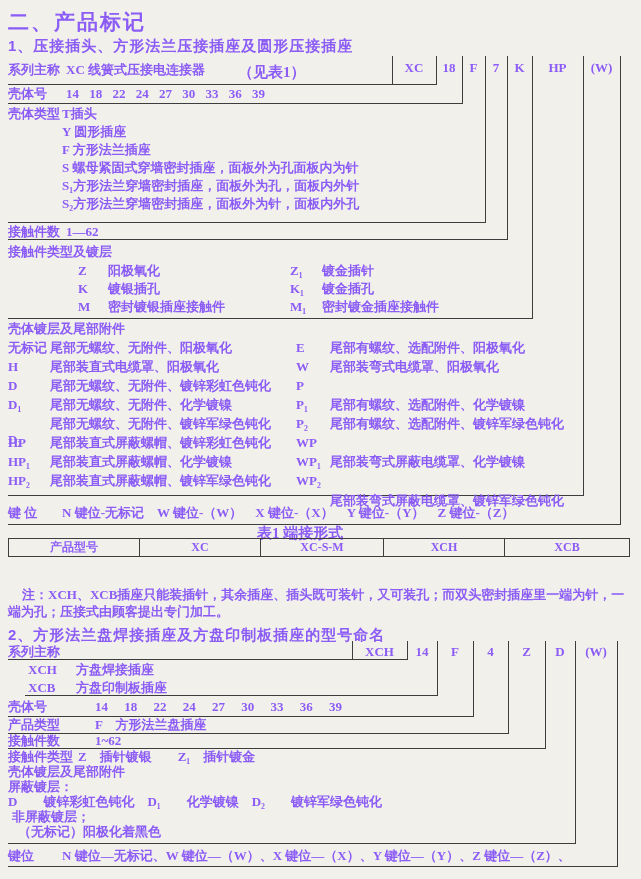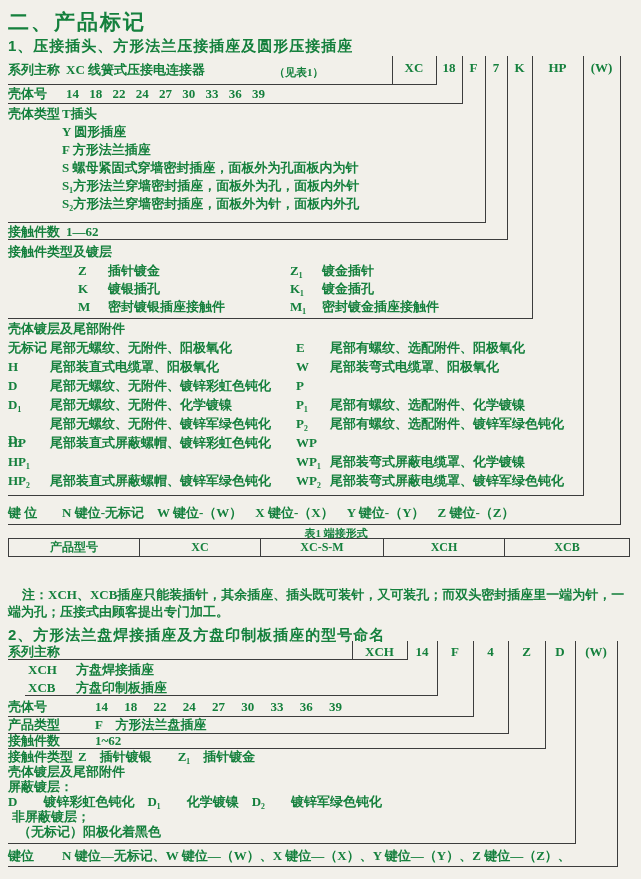--- a/index.html
+++ b/index.html
@@ -1,19 +1,19 @@
 <!DOCTYPE html>
 <html><head>
 <meta charset="utf-8">
 <style>
   html,body{margin:0;padding:0;background:#d8d6d2;}
   .page{position:relative;width:641px;height:879px;background:#f2f0ea;overflow:hidden;
-        font-family:"Liberation Serif","DejaVu Serif",serif;color:#15803d;}
+        font-family:"Liberation Serif","DejaVu Serif",serif;color:#8b5cf6;}
   .t{position:absolute;font-size:13px;line-height:14px;white-space:nowrap;font-weight:bold;}
-  .sm{font-size:11px;margin-left:36px;}
+  .sm{font-size:15px;}
   .code{text-align:center;}
   .h0{position:absolute;font-family:"Liberation Sans","DejaVu Sans",sans-serif;
       font-weight:bold;font-size:21px;white-space:nowrap;letter-spacing:2px;}
   .h1{position:absolute;font-family:"Liberation Sans","DejaVu Sans",sans-serif;
       font-weight:bold;font-size:15px;white-space:nowrap;letter-spacing:1px;}
   .br{position:absolute;border-right:1px solid #3d3d3d;border-bottom:1px solid #3d3d3d;}
   .vl{position:absolute;width:0;border-left:1px solid #3d3d3d;}
   .ws6{word-spacing:7px;}
   .ws11{word-spacing:13px;}
   .tbl{position:absolute;left:8px;top:538px;border-collapse:collapse;
@@ -60,21 +60,21 @@
   <div class="t" style="left:62px;top:143px">F 方形法兰插座</div>
   <div class="t" style="left:62px;top:161px">S 螺母紧固式穿墙密封插座，面板外为孔面板内为针</div>
   <div class="t" style="left:62px;top:179px">S₁方形法兰穿墙密封插座，面板外为孔，面板内外针</div>
   <div class="t" style="left:62px;top:197px">S₂方形法兰穿墙密封插座，面板外为针，面板内外孔</div>
 
   <div class="t" style="left:8px;top:225px">接触件数</div>
   <div class="t" style="left:66px;top:225px">1—62</div>
 
   <div class="t" style="left:8px;top:245px">接触件类型及镀层</div>
   <div class="t" style="left:78px;top:264px">Z</div>
-  <div class="t" style="left:108px;top:264px">插针镀金</div>
+  <div class="t" style="left:108px;top:264px">阳极氧化</div>
   <div class="t" style="left:290px;top:264px">Z₁</div>
   <div class="t" style="left:322px;top:264px">镀金插针</div>
   <div class="t" style="left:78px;top:282px">K</div>
   <div class="t" style="left:108px;top:282px">镀银插孔</div>
   <div class="t" style="left:290px;top:282px">K₁</div>
   <div class="t" style="left:322px;top:282px">镀金插孔</div>
   <div class="t" style="left:78px;top:300px">M</div>
   <div class="t" style="left:108px;top:300px">密封镀银插座接触件</div>
   <div class="t" style="left:290px;top:300px">M₁</div>
   <div class="t" style="left:322px;top:300px">密封镀金插座接触件</div>
@@ -96,26 +96,27 @@
   <div class="t" style="left:296px;top:398px">P₁</div>
   <div class="t" style="left:330px;top:398px">尾部有螺纹、选配附件、化学镀镍</div>
   <div class="t" style="left:8px;top:433px">D₂</div>
   <div class="t" style="left:50px;top:417px">尾部无螺纹、无附件、镀锌军绿色钝化</div>
   <div class="t" style="left:296px;top:417px">P₂</div>
   <div class="t" style="left:330px;top:417px">尾部有螺纹、选配附件、镀锌军绿色钝化</div>
   <div class="t" style="left:8px;top:436px">HP</div>
   <div class="t" style="left:50px;top:436px">尾部装直式屏蔽螺帽、镀锌彩虹色钝化</div>
   <div class="t" style="left:296px;top:436px">WP</div>
   <div class="t" style="left:8px;top:455px">HP₁</div>
+  <div class="t" style="left:50px;top:455px">尾部装直式屏蔽螺帽、化学镀镍</div>
   <div class="t" style="left:296px;top:455px">WP₁</div>
   <div class="t" style="left:330px;top:455px">尾部装弯式屏蔽电缆罩、化学镀镍</div>
   <div class="t" style="left:8px;top:474px">HP₂</div>
   <div class="t" style="left:50px;top:474px">尾部装直式屏蔽螺帽、镀锌军绿色钝化</div>
   <div class="t" style="left:296px;top:474px">WP₂</div>
-  <div class="t" style="left:330px;top:474px">尾部装弯式屏蔽电缆罩、镀锌军绿色钝化</div>
+  <div class="t" style="left:330px;top:494px">尾部装弯式屏蔽电缆罩、镀锌军绿色钝化</div>
 
   <div class="t" style="left:8px;top:506px">键 位</div>
   <div class="t" style="left:62px;top:506px">N 键位-无标记　W 键位-（W）　X 键位-（X）　Y 键位-（Y）　Z 键位-（Z）</div>
 
   <div class="t sm" style="left:8px;top:526px;width:584px;text-align:center">表1 端接形式</div>
   <table class="tbl">
     <tbody>
         <tr>
       <td style="width:122px">产品型号</td>
       <td style="width:112px">XC</td>

